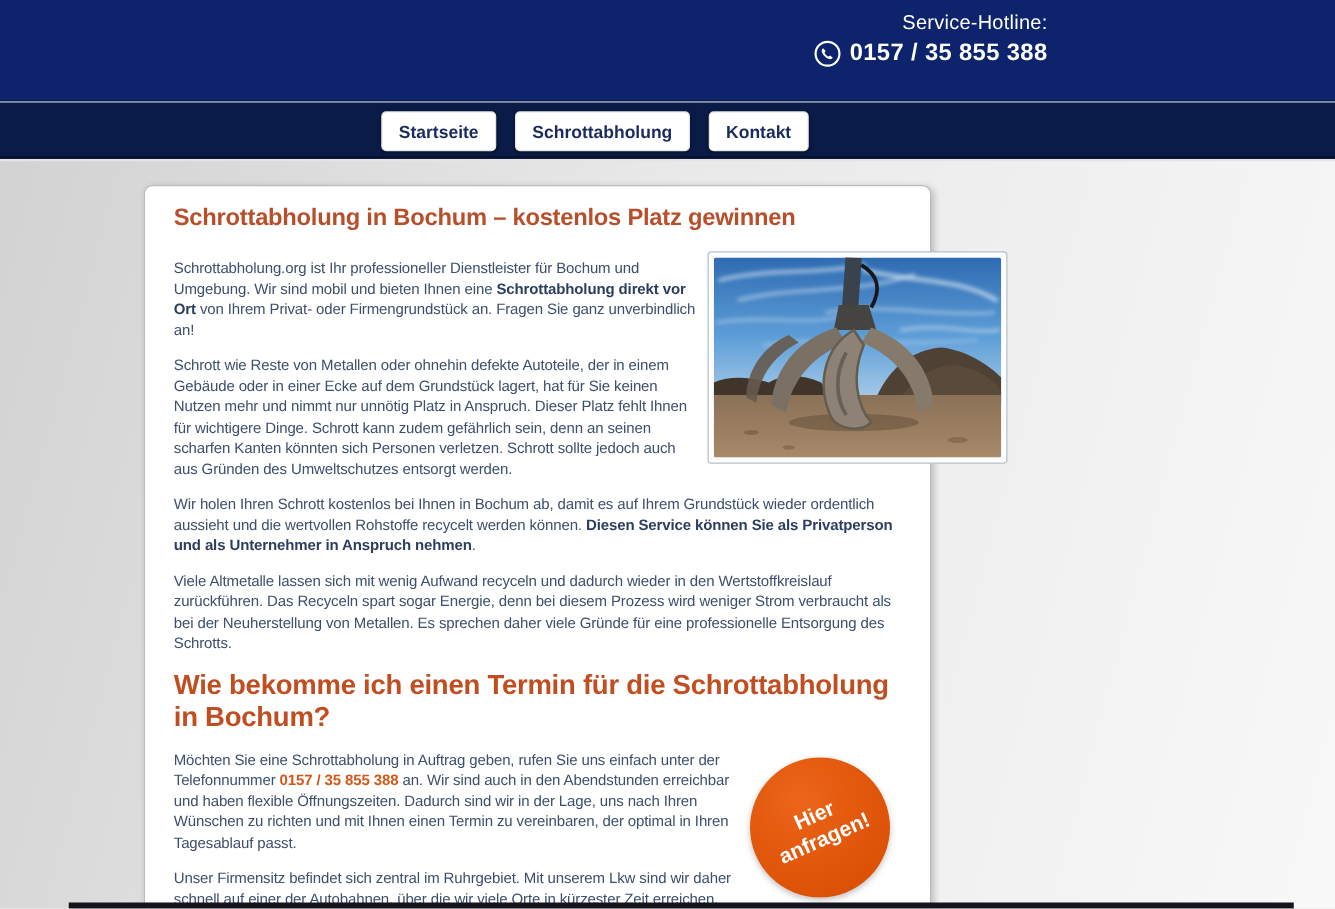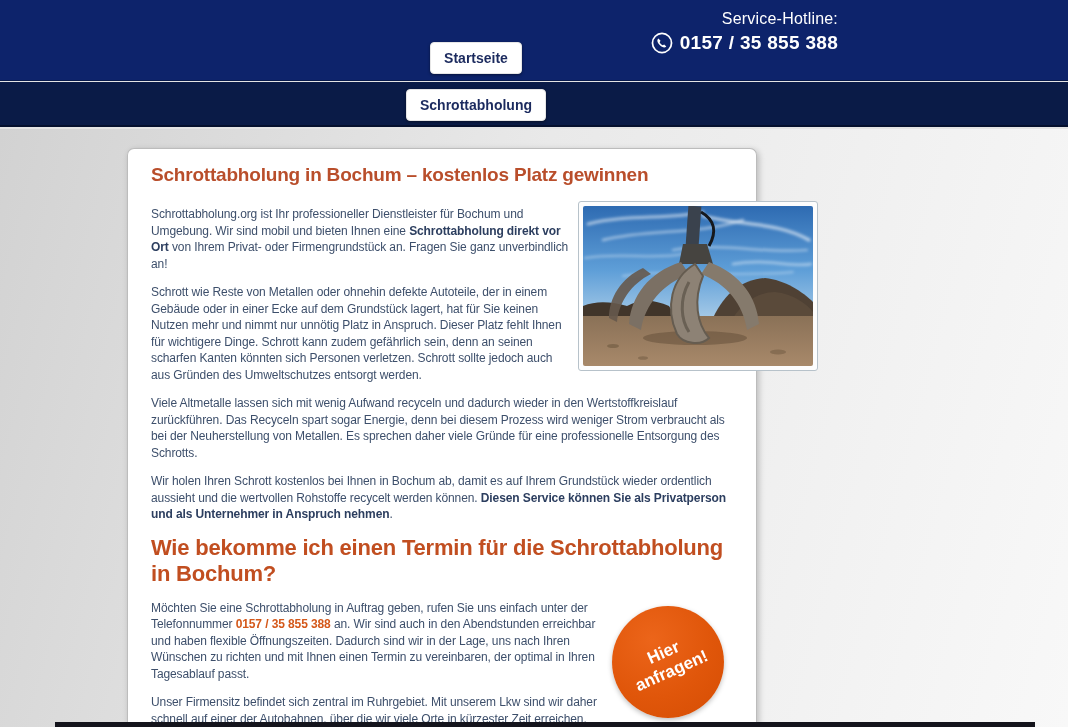--- a/index.html
+++ b/index.html
@@ -16,32 +16,32 @@
   .hotline { position:absolute; right:230px; top:10px; text-align:right; color:#fff; }
   .hotline-label { font-size:16px; font-weight:normal; letter-spacing:.2px; }
   .hotline-row { margin-top:4px; display:flex; align-items:center; justify-content:flex-end; gap:7px; }
   .phone-icon { width:22px; height:22px; display:inline-block; }
   .hotline-number { font-size:19px; font-weight:bold; letter-spacing:.3px; }
 
   
   .site-nav { position:absolute; top:82px; left:0; width:1068px; height:45px;
     background:#0a1b47; border-bottom:2px solid #05102e; }
   .nav-inner { position:absolute; left:115px; width:722px; height:45px;
-    display:flex; align-items:center; justify-content:center; gap:15px;flex-direction:column; }
+    display:flex; align-items:center; justify-content:center; gap:15px; }
   .nav-btn { font-family:"Liberation Sans", sans-serif; font-size:14px; font-weight:bold;
     color:#1b2a5e; background:#fff; border:1px solid #e6e6e6; border-radius:4px;
     padding:7px 13px; cursor:pointer; box-shadow:0 1px 3px rgba(0,0,0,.45); }
 
   
   .content-bg { position:absolute; top:129px; left:0; width:1068px; height:598px;
     background:linear-gradient(105deg,#d2d2d2 0%,#e9e9e9 45%,#f8f8f8 100%); }
   .card { position:absolute; left:115px; top:19px; width:630px; height:579px;
     background:#fff; border:1px solid #bcbcbc; border-bottom:none;
     border-radius:7px 7px 0 0; box-shadow:2px 2px 6px rgba(0,0,0,.22);
-    padding:12px 18px 0 23px;margin-left:12px; }
+    padding:12px 18px 0 23px; }
 
   .card h1 { font-size:19px; font-weight:bold; color:#b94e2b; letter-spacing:-.2px; margin:3px 0 20px; }
   .card h2 { font-size:22px; font-weight:bold; color:#c14e20; letter-spacing:-.2px; margin:6px 0 13px; }
   .card h3 { font-size:14px; font-weight:bold; color:#cb581d; margin:2px 0 6px; line-height:16px; }
   .card p { font-size:12px; line-height:16.5px; color:#3d4f6b; letter-spacing:-.1px; margin:0 0 12px; }
   .card p.col { width:422px; }
   .b { font-weight:bold; color:#2c3e5f; }
   .accent { color:#d4581a; font-weight:bold; }
 
   
@@ -136,22 +136,22 @@
           <path d="M98 56 C66 66 48 90 46 118 L58 124 C62 98 80 78 106 68 Z" fill="#7b7064"></path>
           <path d="M60 62 C38 72 26 92 26 112 L34 116 C36 96 48 78 68 68 Z" fill="#66594c" opacity="0.9"></path>
           <path d="M126 56 C158 68 174 92 176 118 L164 124 C160 98 144 78 118 68 Z" fill="#857a6c"></path>
           <path d="M112 58 C88 72 82 102 94 128 C100 138 118 140 126 132 C114 118 110 94 120 70 Z" fill="#8d8275" stroke="#655c50" stroke-width="2"></path>
           <path d="M106 76 C96 94 98 114 106 126" stroke="#5a5146" stroke-width="3" fill="none" opacity="0.7"></path>
         </svg>
       </figure>
 
       <p class="col"><span>Schrottabholung.org ist Ihr professioneller Dienstleister für Bochum und Umgebung. Wir sind mobil und bieten Ihnen eine </span><span class="b">Schrottabholung direkt vor Ort</span><span> von Ihrem Privat- oder Firmengrundstück an. Fragen Sie ganz unverbindlich an!</span></p>
       <p class="col"><span>Schrott wie Reste von Metallen oder ohnehin defekte Autoteile, der in einem Gebäude oder in einer Ecke auf dem Grundstück lagert, hat für Sie keinen Nutzen mehr und nimmt nur unnötig Platz in Anspruch. Dieser Platz fehlt Ihnen für wichtigere Dinge. Schrott kann zudem gefährlich sein, denn an seinen scharfen Kanten könnten sich Personen verletzen. Schrott sollte jedoch auch aus Gründen des Umweltschutzes entsorgt werden.</span></p>
+      <p><span>Wir holen Ihren Schrott kostenlos bei Ihnen in Bochum ab, damit es auf Ihrem Grundstück wieder ordentlich aussieht und die wertvollen Rohstoffe recycelt werden können. </span><span class="b">Diesen Service können Sie als Privatperson und als Unternehmer in Anspruch nehmen</span><span>.</span></p>
       <p><span>Viele Altmetalle lassen sich mit wenig Aufwand recyceln und dadurch wieder in den Wertstoffkreislauf zurückführen. Das Recyceln spart sogar Energie, denn bei diesem Prozess wird weniger Strom verbraucht als bei der Neuherstellung von Metallen. Es sprechen daher viele Gründe für eine professionelle Entsorgung des Schrotts.</span></p>
-      <p><span>Wir holen Ihren Schrott kostenlos bei Ihnen in Bochum ab, damit es auf Ihrem Grundstück wieder ordentlich aussieht und die wertvollen Rohstoffe recycelt werden können. </span><span class="b">Diesen Service können Sie als Privatperson und als Unternehmer in Anspruch nehmen</span><span>.</span></p>
 
       <h2>Wie bekomme ich einen Termin für die Schrottabholung in Bochum?</h2>
 
       <div class="cta-circle">
         <div class="cta-text">
           <span>Hier</span>
           <span>anfragen!</span>
         </div>
       </div>
 

